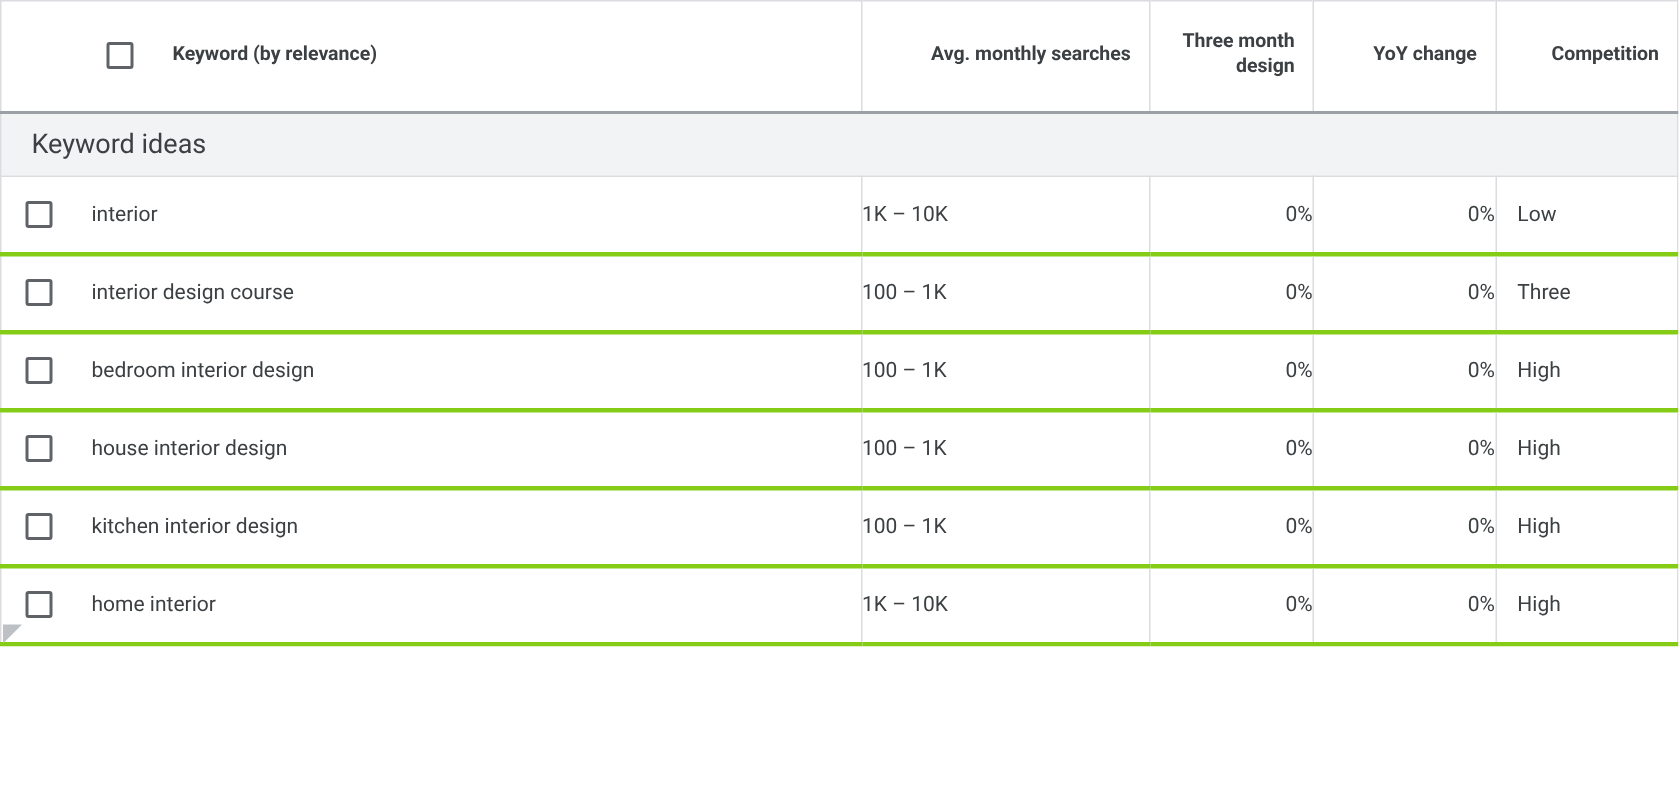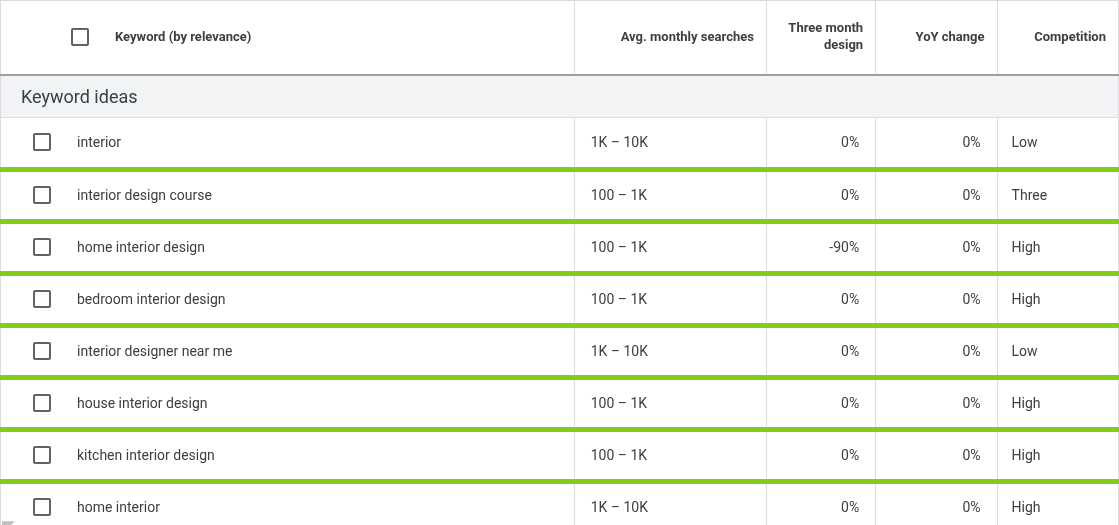--- a/index.html
+++ b/index.html
@@ -40,24 +40,24 @@
   .section-row td {
     background: #f1f3f4;
     border-bottom: 1px solid #dadce0;
     border-left: 1px solid #dadce0;
     border-right: 1px solid #dadce0;
     padding: 10px 20px;
     color: #3c4043;
     font-size: 18px;
   }
   .data-row td {
-    border-bottom: 5px solid #84cc16;
+    border-bottom: 3px solid #84cc16;
     border-left: 1px solid #dadce0;
     height: 52px;
-    padding: 0 16px;
+    padding: 0 0;
     vertical-align: middle;
     white-space: nowrap;
   }
   .data-row td:first-child { border-left: 1px solid #dadce0; }
   .data-row td:last-child { border-right: 1px solid #dadce0; }
   .col-kw { width: 567px; }
   .col-avg { width: 190px; }
   .col-tm  { width: 108px; text-align: right; }
   .col-yoy { width: 120px; text-align: right; }
   .col-comp{ width: 120px; text-align: left; padding-left: 14px !important; }
@@ -128,51 +128,27 @@
           </td>
           <td class="col-avg">100 – 1K</td>
           <td class="col-tm">0%</td>
           <td class="col-yoy">0%</td>
           <td class="col-comp">Three</td>
         </tr>
         <tr class="data-row">
           <td class="col-kw">
             <div class="kw-cell">
               <span class="chk"></span>
-              <span class="kw-text">home interior design</span>
-            </div>
-          </td>
-          <td class="col-avg">100 – 1K</td>
-          <td class="col-tm">-90%</td>
-          <td class="col-yoy">0%</td>
-          <td class="col-comp">High</td>
-        </tr>
-        <tr class="data-row">
-          <td class="col-kw">
-            <div class="kw-cell">
-              <span class="chk"></span>
               <span class="kw-text">bedroom interior design</span>
             </div>
           </td>
           <td class="col-avg">100 – 1K</td>
           <td class="col-tm">0%</td>
           <td class="col-yoy">0%</td>
           <td class="col-comp">High</td>
-        </tr>
-        <tr class="data-row">
-          <td class="col-kw">
-            <div class="kw-cell">
-              <span class="chk"></span>
-              <span class="kw-text">interior designer near me</span>
-            </div>
-          </td>
-          <td class="col-avg">1K – 10K</td>
-          <td class="col-tm">0%</td>
-          <td class="col-yoy">0%</td>
-          <td class="col-comp">Low</td>
         </tr>
         <tr class="data-row">
           <td class="col-kw">
             <div class="kw-cell">
               <span class="chk"></span>
               <span class="kw-text">house interior design</span>
             </div>
           </td>
           <td class="col-avg">100 – 1K</td>
           <td class="col-tm">0%</td>

